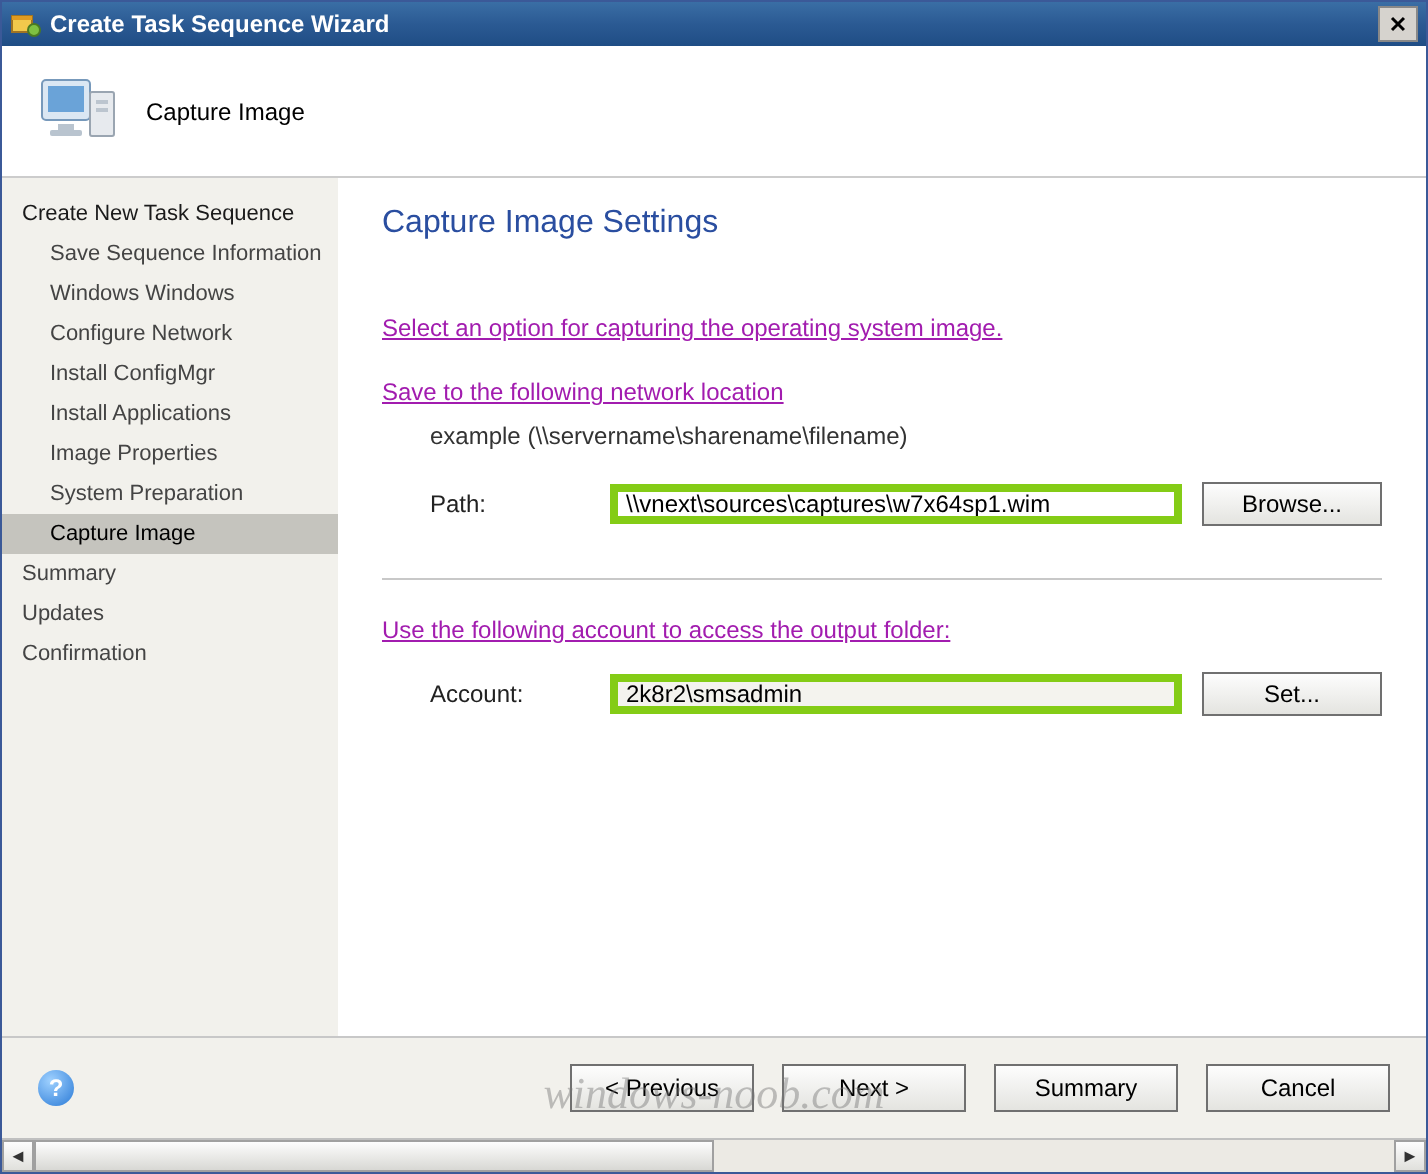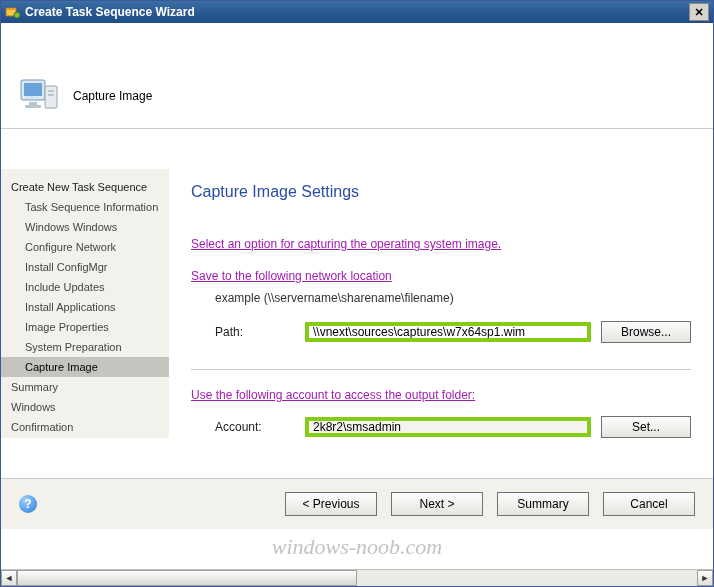--- a/index.html
+++ b/index.html
@@ -12,21 +12,20 @@
   }
   .window {
     width: 714px;
     height: 587px;
     border: 1px solid #3b5998;
     box-sizing: border-box;
     position: relative;
     display: flex;
     flex-direction: column;
     background: #fff;
-    gap: 40px;
   }
   .titlebar {
     height: 22px;
     background: linear-gradient(to bottom, #3a6ea5 0%, #2b5a93 50%, #1f4d85 100%);
     color: #fff;
     display: flex;
     align-items: center;
     padding: 0 4px;
     font-size: 12px;
     font-weight: bold;
@@ -271,31 +270,30 @@
         <rect x="33" y="22" width="6" height="2" fill="#bcc5cf"></rect>
       </svg>
     </span>
     <span class="header-title">Capture Image</span>
   </div>
 
   <div class="body">
 
     <div class="sidebar">
       <div class="sidebar-heading">Create New Task Sequence</div>
-      <div class="sidebar-item">Task Sequence Information</div>
+      <div class="sidebar-item">Save Sequence Information</div>
       <div class="sidebar-item">Windows Windows</div>
       <div class="sidebar-item">Configure Network</div>
       <div class="sidebar-item">Install ConfigMgr</div>
-      <div class="sidebar-item">Include Updates</div>
       <div class="sidebar-item">Install Applications</div>
       <div class="sidebar-item">Image Properties</div>
       <div class="sidebar-item">System Preparation</div>
       <div class="sidebar-item active">Capture Image</div>
       <div class="sidebar-item level0">Summary</div>
-      <div class="sidebar-item level0">Windows</div>
+      <div class="sidebar-item level0">Updates</div>
       <div class="sidebar-item level0">Confirmation</div>
     </div>
 
     <div class="main">
       <div class="page-title">Capture Image Settings</div>
 
       <div class="section-text">Select an option for capturing the operating system image.</div>
       <div class="section-text" style="margin-top:14px;">Save to the following network location</div>
       <div class="example-text">example (\\servername\sharename\filename)</div>
 

